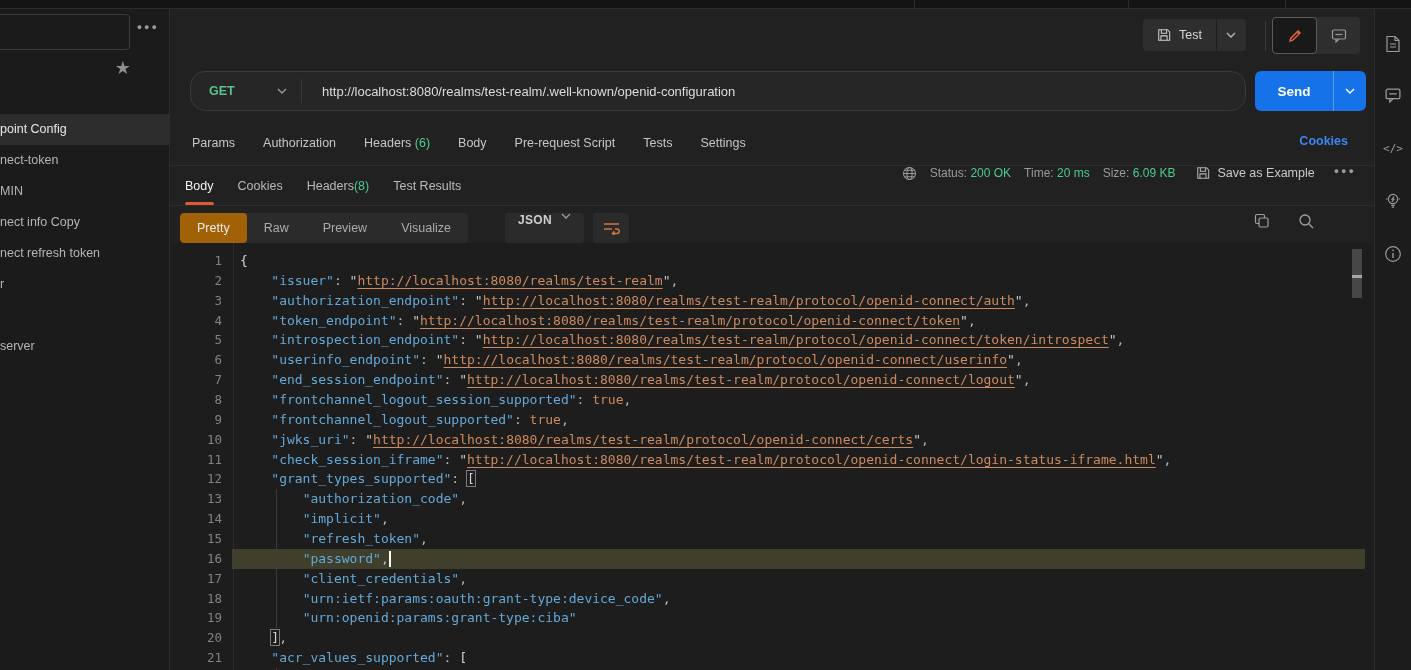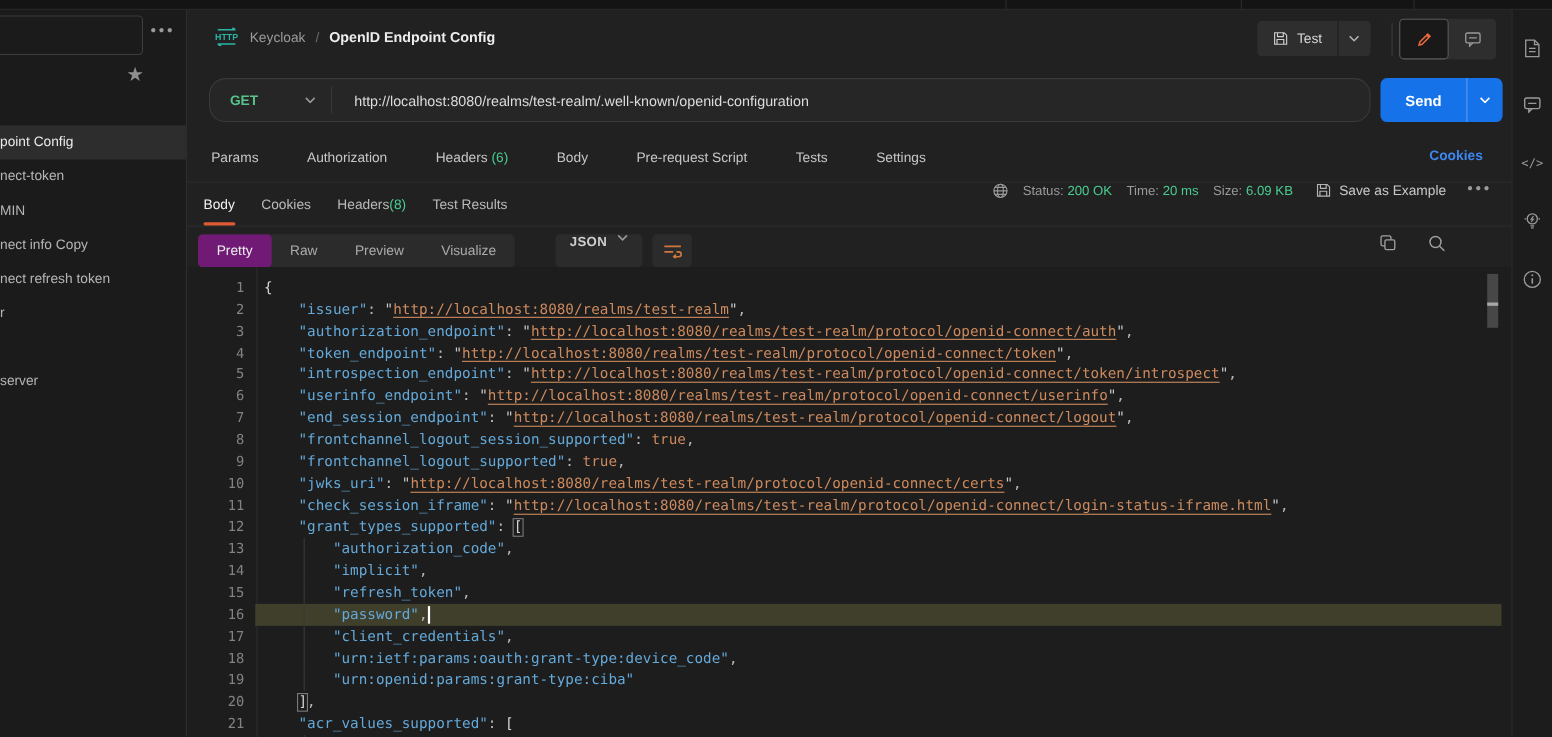--- a/index.html
+++ b/index.html
@@ -48,21 +48,21 @@
   .urlbox { position:absolute; left:20px; top:0; width:1056px; height:40px; background:#262626; border:1px solid #3a3a3a; border-radius:15px; display:flex; align-items:center; }
   .method { color:#58c48c; font-weight:bold; font-size:12.5px; padding-left:18px; width:86px; cursor:pointer; }
   .method-car { margin-right:14px; cursor:pointer; display:flex; }
   .url-div { width:1px; height:24px; background:#3a3a3a; }
   .url-input { flex:1; background:transparent; border:none; outline:none; color:#dcdcdc; font-size:13px; padding-left:20px; font-family:"Liberation Sans", sans-serif; }
   .sendbtn { position:absolute; left:1085px; top:0; width:111px; height:40px; background:#1672e8; border-radius:6px; display:flex; cursor:pointer; }
   .send-main { flex:1; display:flex; align-items:center; justify-content:center; color:#fff; font-size:13.5px; font-weight:bold; }
   .send-car { width:33px; border-left:1px solid rgba(255,255,255,.3); display:flex; align-items:center; justify-content:center; }
 
   
-  .reqtabs { position:absolute; left:0; top:112px; width:100%; height:45px; border-bottom:1px solid #2c2c2c; display:flex; align-items:center; gap:44px; padding-left:22px; }
+  .reqtabs { position:absolute; left:0; top:112px; width:100%; height:45px; border-bottom:1px solid #2c2c2c; display:flex; align-items:center; gap:28px; padding-left:22px; }
   .rtab { font-size:12.5px; color:#c6c6c6; cursor:pointer; white-space:nowrap; }
   .rtab .cnt { color:#49cc90; }
   .cookies-link { position:absolute; right:26px; top:14px; color:#3e86f0; font-weight:bold; font-size:12.5px; cursor:pointer; }
 
   
   .resprow { position:absolute; left:0; top:157px; width:100%; height:40px; border-bottom:1px solid #2c2c2c; }
   .resptabs { position:absolute; left:15px; top:0; height:100%; display:flex; gap:24px; align-items:center; }
   .ptab { font-size:12.5px; color:#b9b9b9; cursor:pointer; position:relative; height:100%; display:flex; align-items:center; }
   .ptab .cnt { color:#49cc90; }
   .ptab.active { color:#f2f2f2; }
@@ -70,21 +70,21 @@
   .respmeta { position:absolute; right:18px; top:0; height:100%; display:flex; align-items:flex-start; gap:13px; }
   .meta-pair { font-size:12px; color:#9a9a9a; white-space:nowrap; }
   .meta-pair b { color:#49cc90; font-weight:normal; }
   .saveex { display:flex; align-items:center; gap:7px; color:#c9c9c9; font-size:12.5px; cursor:pointer; margin-left:8px; }
   .meta-more { color:#9a9a9a; font-size:9px; letter-spacing:2px; cursor:pointer; margin-left:6px; }
 
   
   .viewbar { position:absolute; left:0; top:197px; width:100%; height:37px; }
   .viewseg { position:absolute; left:10px; top:7px; height:30px; background:#2b2b2b; border-radius:4px; display:flex; overflow:hidden; }
   .vtab { padding:0 17px; display:flex; align-items:center; font-size:12.5px; color:#ababab; cursor:pointer; }
-  .vtab.active { background:#701a75; color:#ececec; border-radius:4px; }
+  .vtab.active { background:#a16207; color:#ececec; border-radius:4px; }
   .fmtdd { position:absolute; left:335px; top:7px; height:30px; background:#2b2b2b; border-radius:4px; display:flex; align-items:flex-start; gap:9px; padding:0 13px; cursor:pointer; }
   .fmtdd span { color:#cfcfcf; font-size:12px; font-weight:bold; letter-spacing:.3px; }
   .wrapbtn { position:absolute; left:423px; top:7px; width:36px; height:30px; background:#2b2b2b; border-radius:4px; display:flex; align-items:center; justify-content:center; cursor:pointer; }
   .code-tools { position:absolute; right:60px; top:7px; display:flex; gap:28px; align-items:center; }
   .code-tools .ic { color:#a0a0a0; cursor:pointer; display:flex; }
 
   
   .codearea { position:absolute; left:0; top:234px; width:100%; height:427px; background:#1d1d1d; overflow:hidden; padding-top:8px; }
   .gutter-sep { position:absolute; left:63px; top:0; bottom:0; width:1px; background:#2b2b2b; }
   .cl { position:relative; height:19.86px; line-height:19.86px; white-space:pre; font-family:"DejaVu Sans Mono", monospace; font-size:13px; cursor:text; }
@@ -128,30 +128,20 @@
       <div class="sb-item">nect refresh token</div>
       <div class="sb-item">r</div>
       <div class="sb-item spacer"></div>
       <div class="sb-item">server</div>
     </div>
 </div>
 
 <div class="main">
 
   <div class="hdr">
-    <div class="crumbs">
-      <svg width="24" height="17" viewBox="0 0 24 17">
-        <path d="M4 2 L20 2 M20 2 L17 0" stroke="#2ab5a5" stroke-width="1.4" fill="none"></path>
-        <path d="M20 15 L4 15 M4 15 L7 17" stroke="#2ab5a5" stroke-width="1.4" fill="none"></path>
-        <text x="12" y="11.5" text-anchor="middle" font-size="8" font-weight="bold" fill="#2ab5a5" font-family="Liberation Sans, sans-serif">HTTP</text>
-      </svg>
-      <span class="crumb-col">Keycloak</span>
-      <span class="crumb-sep">/</span>
-      <span class="crumb-title">OpenID Endpoint Config</span>
-    </div>
     <div class="save-grp">
       <div class="save-main">
         <svg width="14" height="14" viewBox="0 0 16 16">
             <path d="M2 2 h10 l2.5 2.5 V14 H2 Z M5 2 v4 h6 V2 M4.5 14 v-5 h7 v5" stroke="#cfcfcf" stroke-width="1.2" fill="none"></path>
           </svg>
         <span>Test</span>
       </div>
       <div class="save-car">
         <svg width="10" height="6" viewBox="0 0 10 6">
             <path d="M1 1 L5 5 L9 1" stroke="#b5b5b5" stroke-width="1.4" fill="none"></path>

